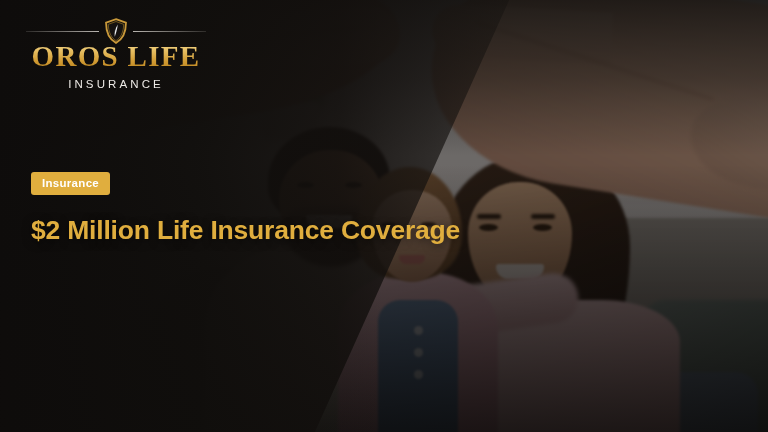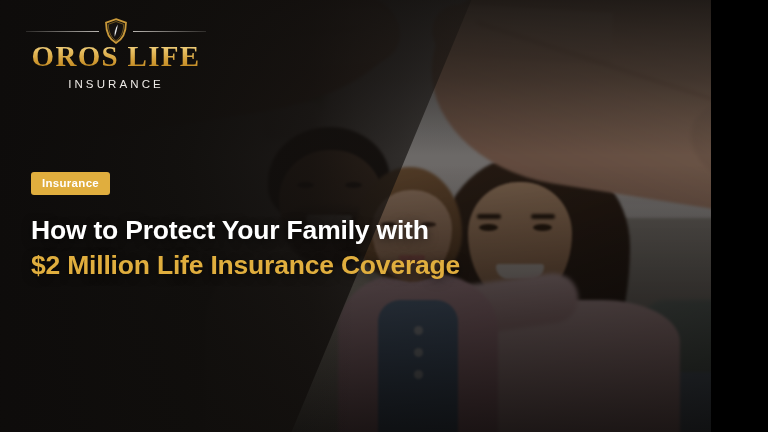--- a/index.html
+++ b/index.html
@@ -5,21 +5,21 @@
   * { box-sizing: border-box; margin: 0; padding: 0; }
   html, body {
     width: 768px; height: 432px;
     background: #000;
     font-family: "Liberation Sans", sans-serif;
     overflow: hidden;
   }
 
   .banner {
     position: relative;
-    width: 711px;
+    width: 768px;
     height: 432px;
     overflow: hidden;
     background: #171514;
   }
 
   
   .photo {
     position: absolute;
     inset: 0;
     overflow: hidden;
@@ -561,18 +561,17 @@
       </svg>
       <span class="crest-rule right"></span>
     </div>
     <div class="logo-word">OROS LIFE</div>
     <div class="logo-sub">INSURANCE</div>
   </div>
 
   <div class="content">
     <span class="badge">Insurance</span>
     <div class="headline">
-      <div class="headline-line l1">How to Protect Your Family with</div>
       <div class="headline-line l2">$2 Million Life Insurance Coverage</div>
     </div>
   </div>
 
 </div>
 
 </body></html>

